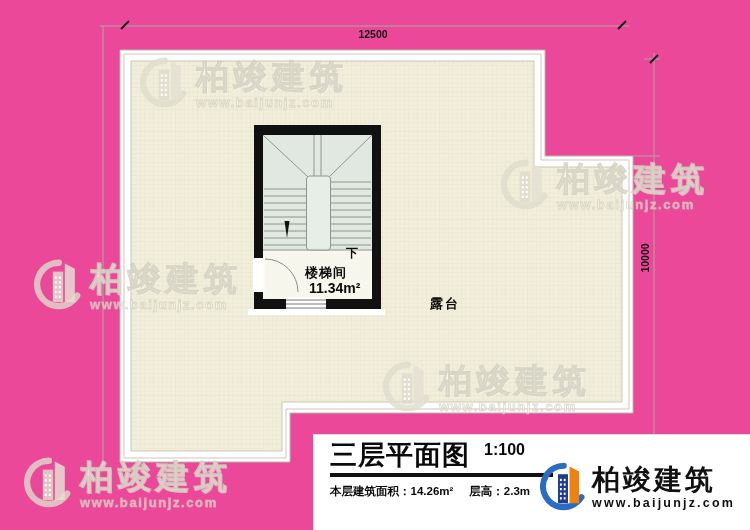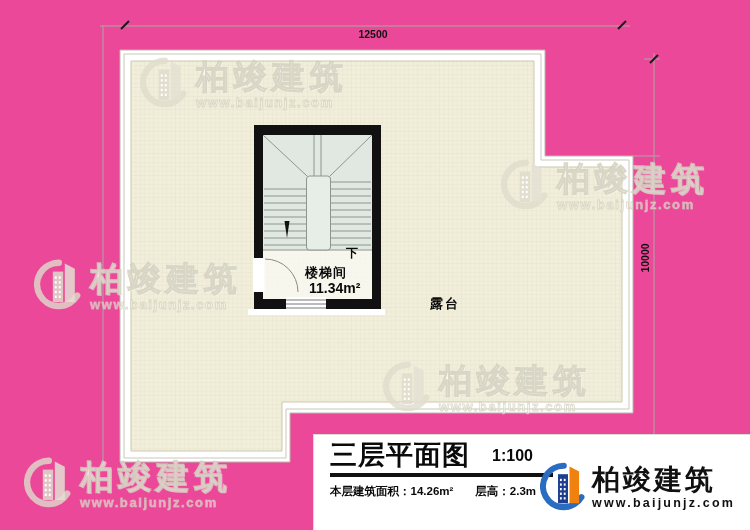--- a/index.html
+++ b/index.html
@@ -35,25 +35,25 @@
   .label-terrace{left:414px;top:297px;font-size:13px;font-weight:700;letter-spacing:2px;margin-left:16px;}
 
   
   .bottom-panel{
     position:absolute;left:313px;top:434px;width:440px;height:100px;
     background:#ffffff;border-top:1px solid #dddcd6;border-left:1px solid #dddcd6;
   }
 
   
   .title-block{position:absolute;left:330px;top:441px;width:224px;}
-  .title-row{display:flex;align-items:center;gap:22px;}
+  .title-row{display:flex;align-items:flex-start;gap:14px;}
   .main-title{font-size:27px;font-weight:700;letter-spacing:1px;line-height:1.1;}
   .scale-label{font-size:16px;font-weight:600;}
   .title-underline{margin-top:2px;width:223px;border-bottom:4px solid #111;}
-  .info-row{margin-top:7px;font-size:11.5px;font-weight:700;display:flex;gap:22px;white-space:nowrap;}
+  .info-row{margin-top:7px;font-size:11.5px;font-weight:700;display:flex;gap:16px;white-space:nowrap;}
 
   
   .brand{position:absolute;left:540px;top:461px;display:flex;align-items:center;gap:6px;}
   .brand-text{display:flex;flex-direction:column;}
   .brand-name{font-size:28px;font-weight:900;letter-spacing:3px;line-height:1;color:#111;}
   .brand-url{font-size:12.5px;font-weight:800;letter-spacing:2.2px;line-height:1;margin-top:3px;color:#111;}
 </style>
 </head>
 <body>
 

